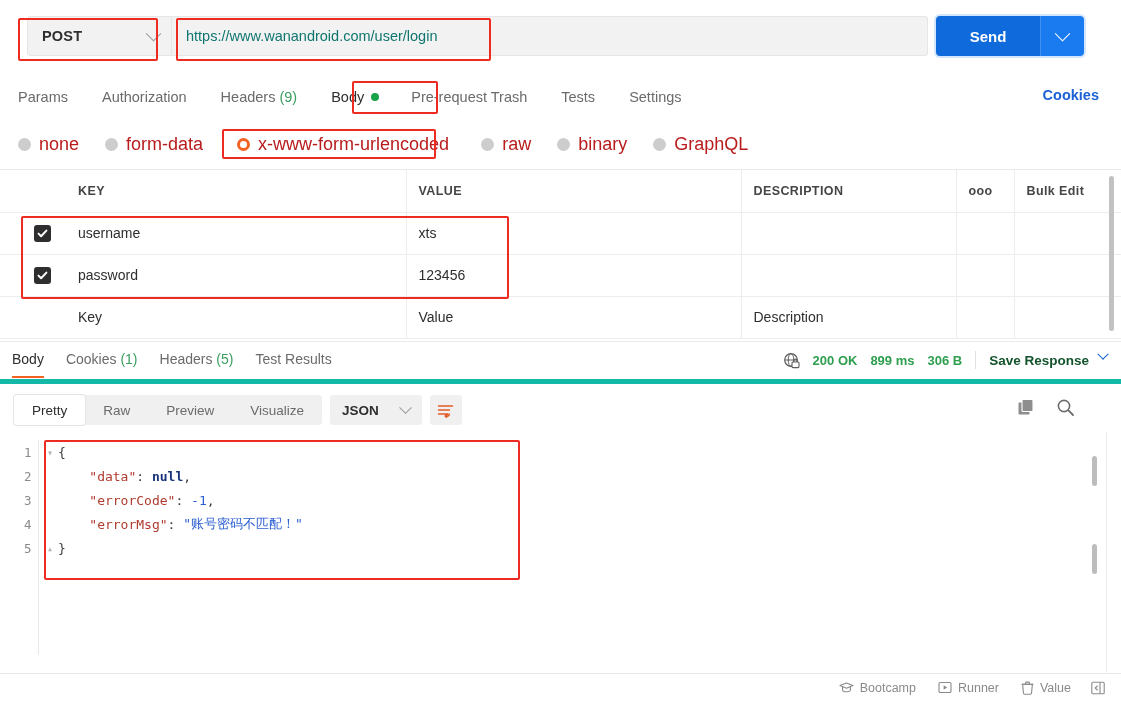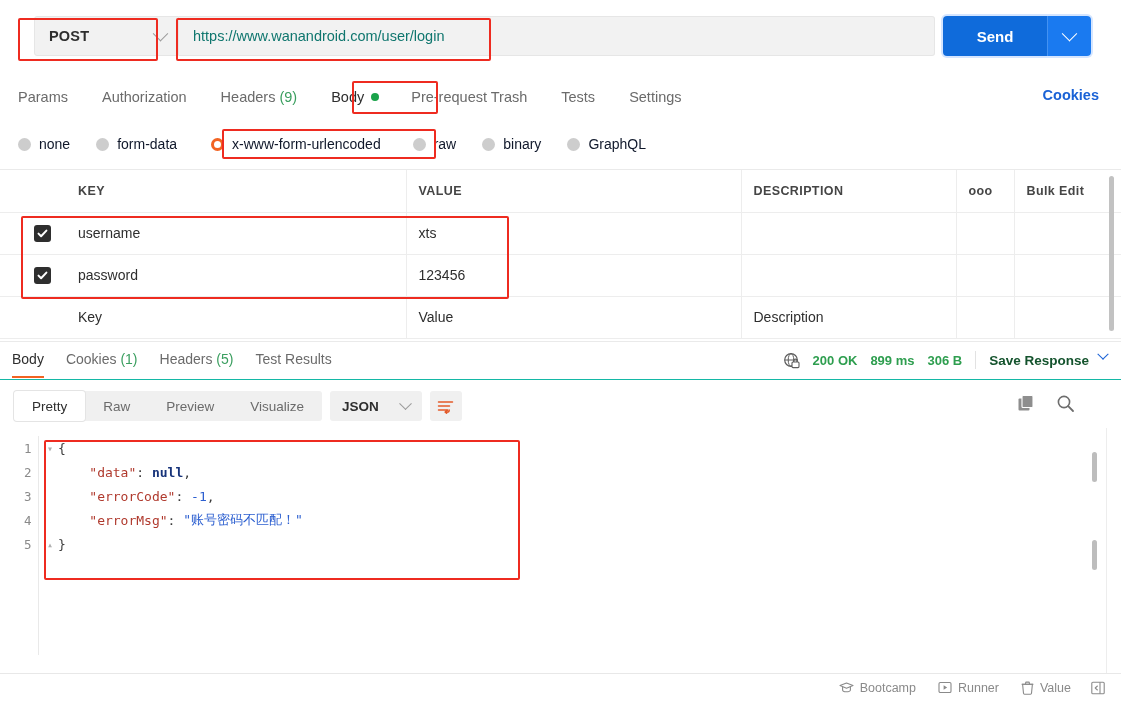--- a/index.html
+++ b/index.html
@@ -15,21 +15,21 @@
     width: 1121px; height: 701px;
     overflow: hidden;
     background: #fff;
   }
 
   
   .urlbar-row {
     position: absolute; left: 0; top: 0;
     width: 1115px; height: 72px;
     display: flex; align-items: center;
-    padding: 0 24px;
+    padding: 0 17px;
     background: #fff;
   }
   .method-wrap {
     position: relative;
     width: 145px; height: 40px;
     flex: 0 0 auto;
     margin-left: 10px;
   }
   .method-box {
     width: 100%; height: 100%;
@@ -64,20 +64,21 @@
     border-left: none;
     border-radius: 0 3px 3px 0;
     display: flex; align-items: center;
     padding: 0 14px;
   }
   .url-text { font-size: 14.5px; color: #0f766e; }
 
   .send-group {
     flex: 0 0 auto;
     display: flex; height: 40px;
+    margin-right: 14px;
     box-shadow: 0 0 0 2px rgba(14,110,253,.18);
     border-radius: 4px;
   }
   .send-btn {
     width: 104px; height: 40px;
     background: #0f6bdb;
     border-radius: 4px 0 0 4px;
     color: #fff; font-size: 15px; font-weight: bold;
     display: flex; align-items: center; justify-content: center;
     cursor: pointer;
@@ -132,21 +133,21 @@
     white-space: nowrap;
   }
   .radio-dot {
     width: 13px; height: 13px; border-radius: 50%;
     background: #cdcdcd; margin-right: 8px; flex: 0 0 auto;
   }
   .radio-item.sel .radio-dot {
     background: #fff;
     border: 3.5px solid #f26322;
   }
-  .radio-label { font-size: 14px; color: #0f172a; }
+  .radio-label { font-size: 18px; color: #b91c1c; }
 
   
   .table-area {
     position: absolute; left: 0; top: 169px;
     width: 1121px; height: 170px;
     border-top: 1px solid #eaeaea;
     background: #fff;
   }
   .ptable { width: 1121px; border-collapse: collapse; table-layout: fixed; }
   .ptable col.c-check { width: 66px; }
@@ -217,21 +218,21 @@
   .save-resp {
     color: #14532d; font-weight: bold; font-size: 13.5px; cursor: pointer;
     display: flex; align-items: flex-start;
   }
   .save-resp .chev { border-color: #1a62d6; margin-left: 10px; width: 8px; height: 8px; }
 
   
   .resp-body {
     position: absolute; left: 0; top: 379px;
     width: 1121px; height: 294px;
-    border-top: 1px solid #14b8a6;
+    border-top: 5px solid #14b8a6;
     background: #fff;
   }
   .fmt-bar {
     position: absolute; left: 14px; top: 11px;
     display: flex; align-items: center;
   }
   .seg {
     background: #f0f0f0; border-radius: 3px;
     display: flex; align-items: center; height: 30px;
   }

